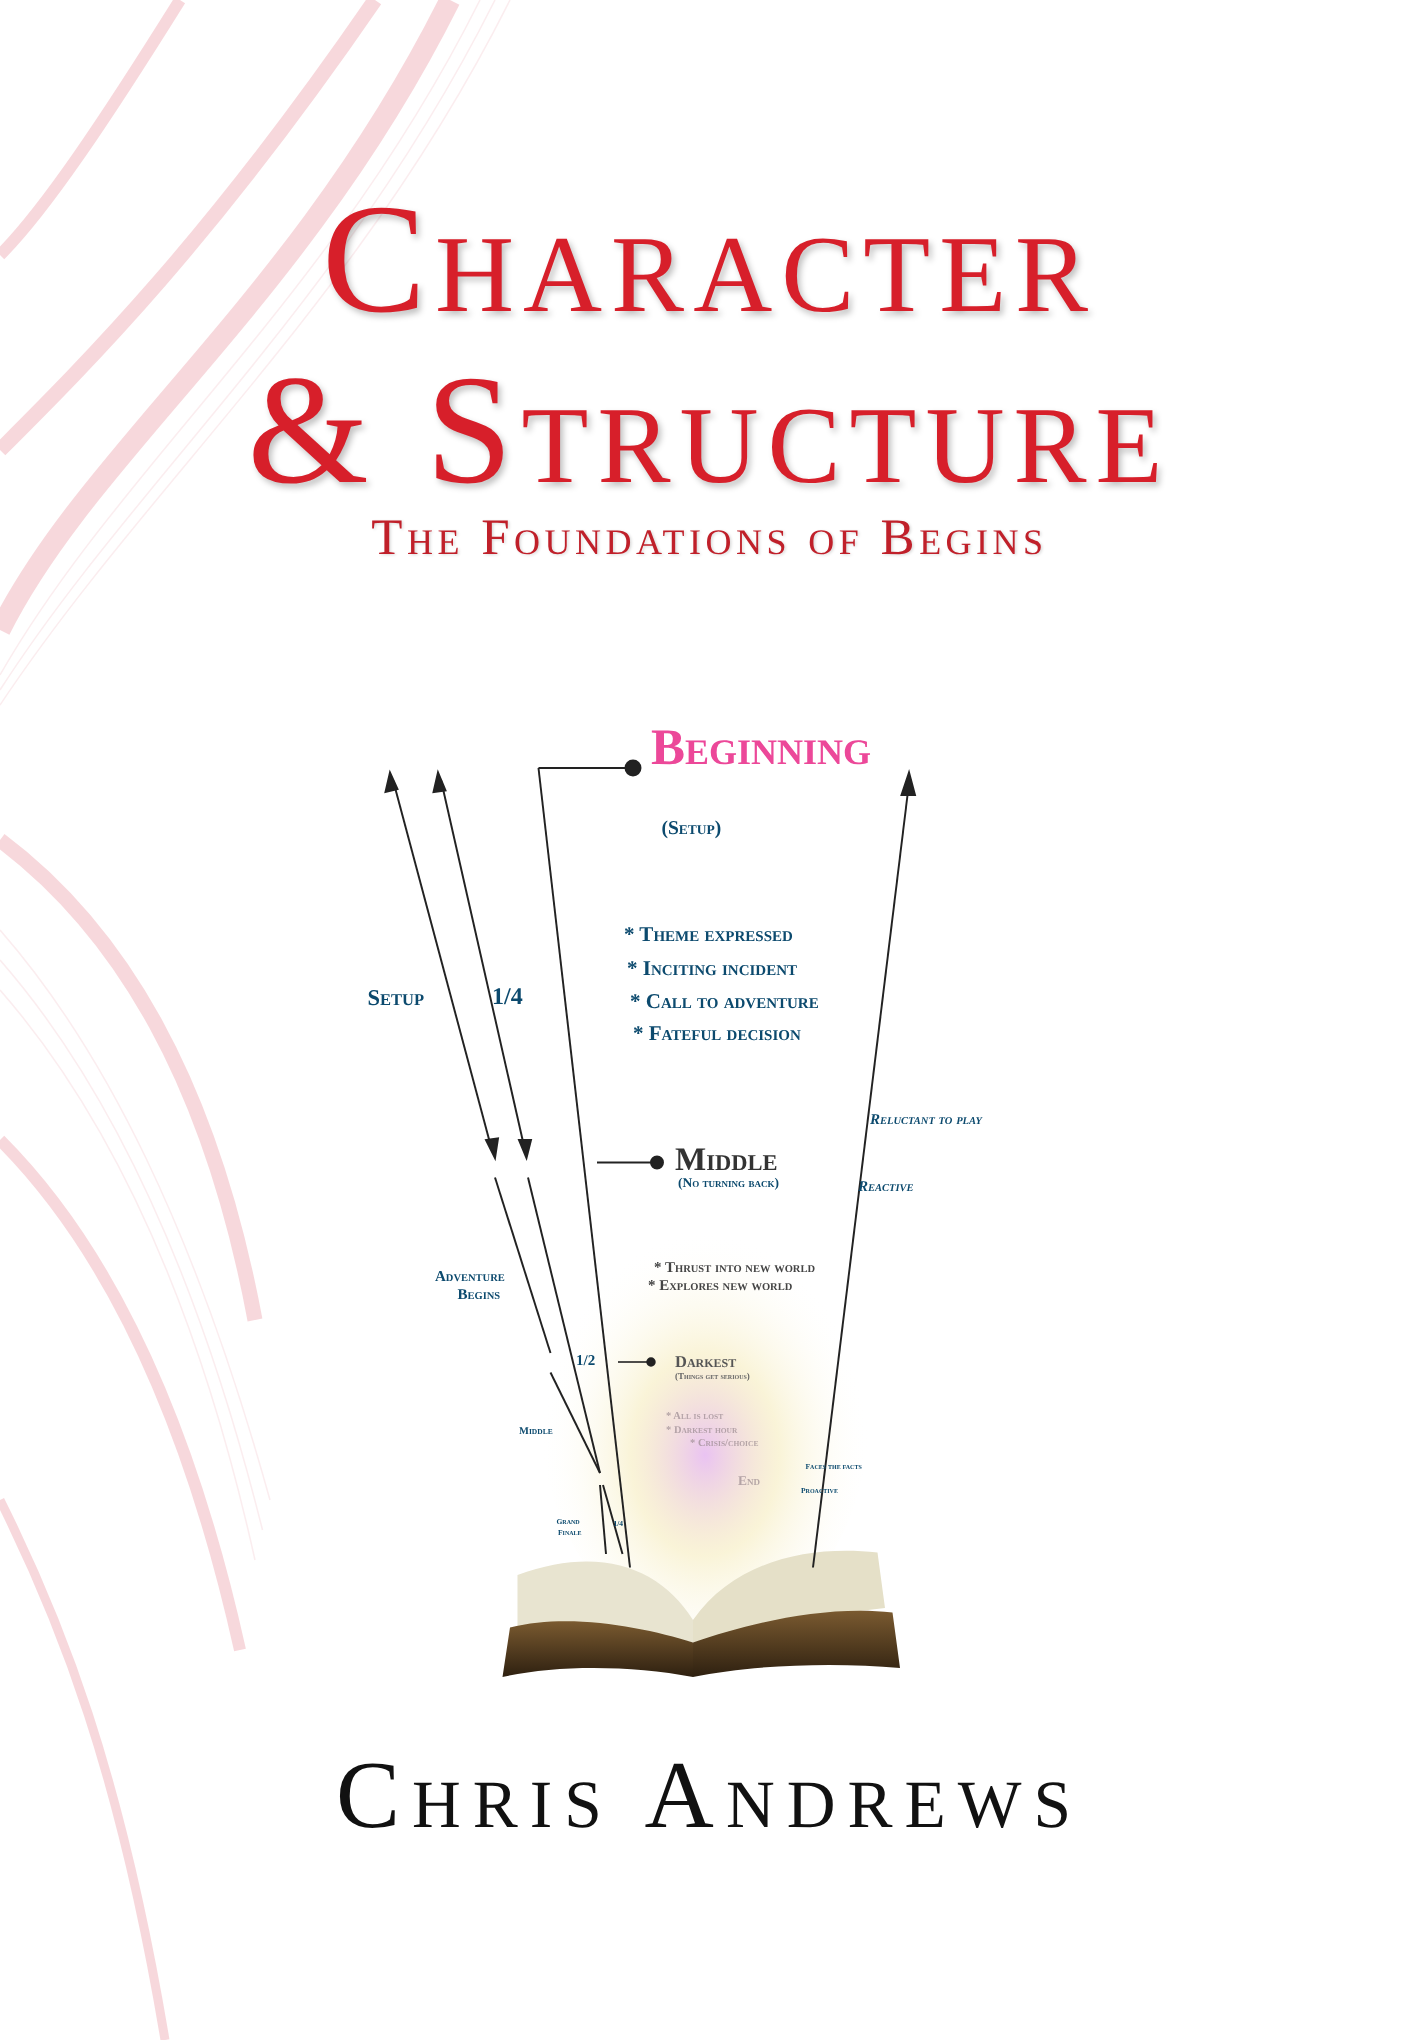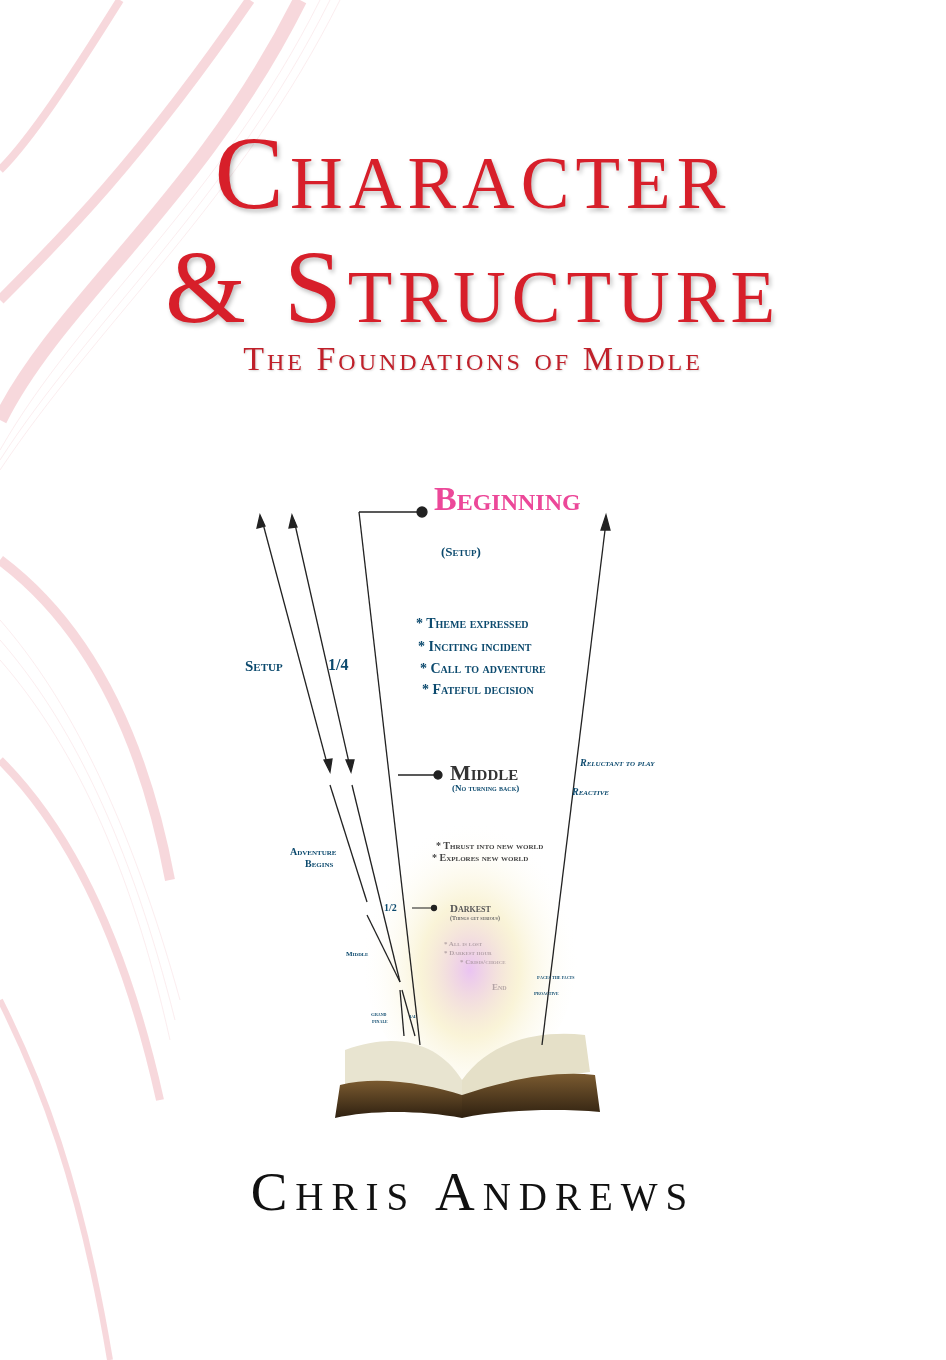--- a/index.html
+++ b/index.html
@@ -9,21 +9,21 @@
   svg.bg { position:absolute; left:0; top:0; }
   .title { position:absolute; left:0; width:946px; text-align:center; color:#d71f2a;
            font-family:Liberation Serif, serif; font-variant:small-caps;
            text-shadow: 2px 3px 4px rgba(0,0,0,0.25); letter-spacing:6px; }
   .title1 { top:118px; font-size:104px; line-height:110px; }
   .title2 { top:232px; font-size:104px; line-height:110px; }
   .subtitle { position:absolute; top:340px; left:0; width:946px; text-align:center; color:#c0202a;
               font-family:"Liberation Serif", serif; font-variant:small-caps; font-size:34px; letter-spacing:3px;
               text-shadow:1px 1px 2px rgba(0,0,0,0.15); }
   .author { position:absolute; top:1160px; left:0; width:946px; text-align:center; color:#111;
-            font-family:"Liberation Serif", serif; font-variant:small-caps; font-size:55px; letter-spacing:8px; }
+            font-family:"Liberation Serif", serif; font-variant:small-caps; font-size:64px; letter-spacing:8px; }
   .dg { position:absolute; color:#0c4a6e; font-family:"Liberation Serif", serif; font-variant:small-caps;
         font-weight:bold; white-space:nowrap; }
   .faded { color:#9a8a90; opacity:0.7; }
 </style>
 </head>
 <body>
 
 <div class="cover">
 
   <svg class="bg" width="946" height="1360">
@@ -89,21 +89,21 @@
       <line x1="330" y1="785" x2="367" y2="902"></line>
       <line x1="352" y1="785" x2="400" y2="982"></line>
       <line x1="367" y1="915" x2="400" y2="982"></line>
       <line x1="400" y1="990" x2="404" y2="1036"></line>
       <line x1="402" y1="990" x2="415" y2="1036"></line>
     </g>
   </svg>
 
   <div class="title title1">Character</div>
   <div class="title title2">&amp; Structure</div>
-  <div class="subtitle">The Foundations of Middle</div>
+  <div class="subtitle">The Foundations of Begins</div>
 
   <div class="dg" style="left:434px; top:480px; font-size:34px; color:#ec4899;">Beginning</div>
   <div class="dg" style="left:441px; top:544px; font-size:13px;">(Setup)</div>
   <div class="dg" style="left:416px; top:616px; font-size:14px;">* Theme expressed</div>
   <div class="dg" style="left:418px; top:639px; font-size:14px;">* Inciting incident</div>
   <div class="dg" style="left:420px; top:661px; font-size:14px;">* Call to adventure</div>
   <div class="dg" style="left:422px; top:682px; font-size:14px;">* Fateful decision</div>
 
   <div class="dg" style="left:450px; top:760px; font-size:22px; color:#333;">Middle</div>
   <div class="dg" style="left:452px; top:783px; font-size:9px;">(No turning back)</div>
@@ -120,19 +120,19 @@
   <div class="dg" style="left:245px; top:658px; font-size:15px;">Setup</div>
   <div class="dg" style="left:328px; top:656px; font-size:16px;">1/4</div>
   <div class="dg" style="left:290px; top:846px; font-size:10px;">Adventure</div>
   <div class="dg" style="left:305px; top:858px; font-size:10px;">Begins</div>
   <div class="dg" style="left:384px; top:902px; font-size:10px;">1/2</div>
   <div class="dg" style="left:346px; top:950px; font-size:7px;">Middle</div>
   <div class="dg" style="left:371px; top:1012px; font-size:5px;">Grand</div>
   <div class="dg" style="left:372px; top:1019px; font-size:5px;">Finale</div>
   <div class="dg" style="left:409px; top:1014px; font-size:5px;">1/4</div>
 
-  <div class="dg" style="left:580px; top:757px; font-size:10px; font-style:italic;">Reluctant to play</div>
+  <div class="dg" style="left:580px; top:741px; font-size:10px; font-style:italic;">Reluctant to play</div>
   <div class="dg" style="left:572px; top:786px; font-size:10px; font-style:italic;">Reactive</div>
   <div class="dg" style="left:537px; top:975px; font-size:5px;">Faces the facts</div>
   <div class="dg" style="left:534px; top:991px; font-size:5px;">Proactive</div>
 
   <div class="author">Chris Andrews</div>
 </div>
 
 </body></html>

